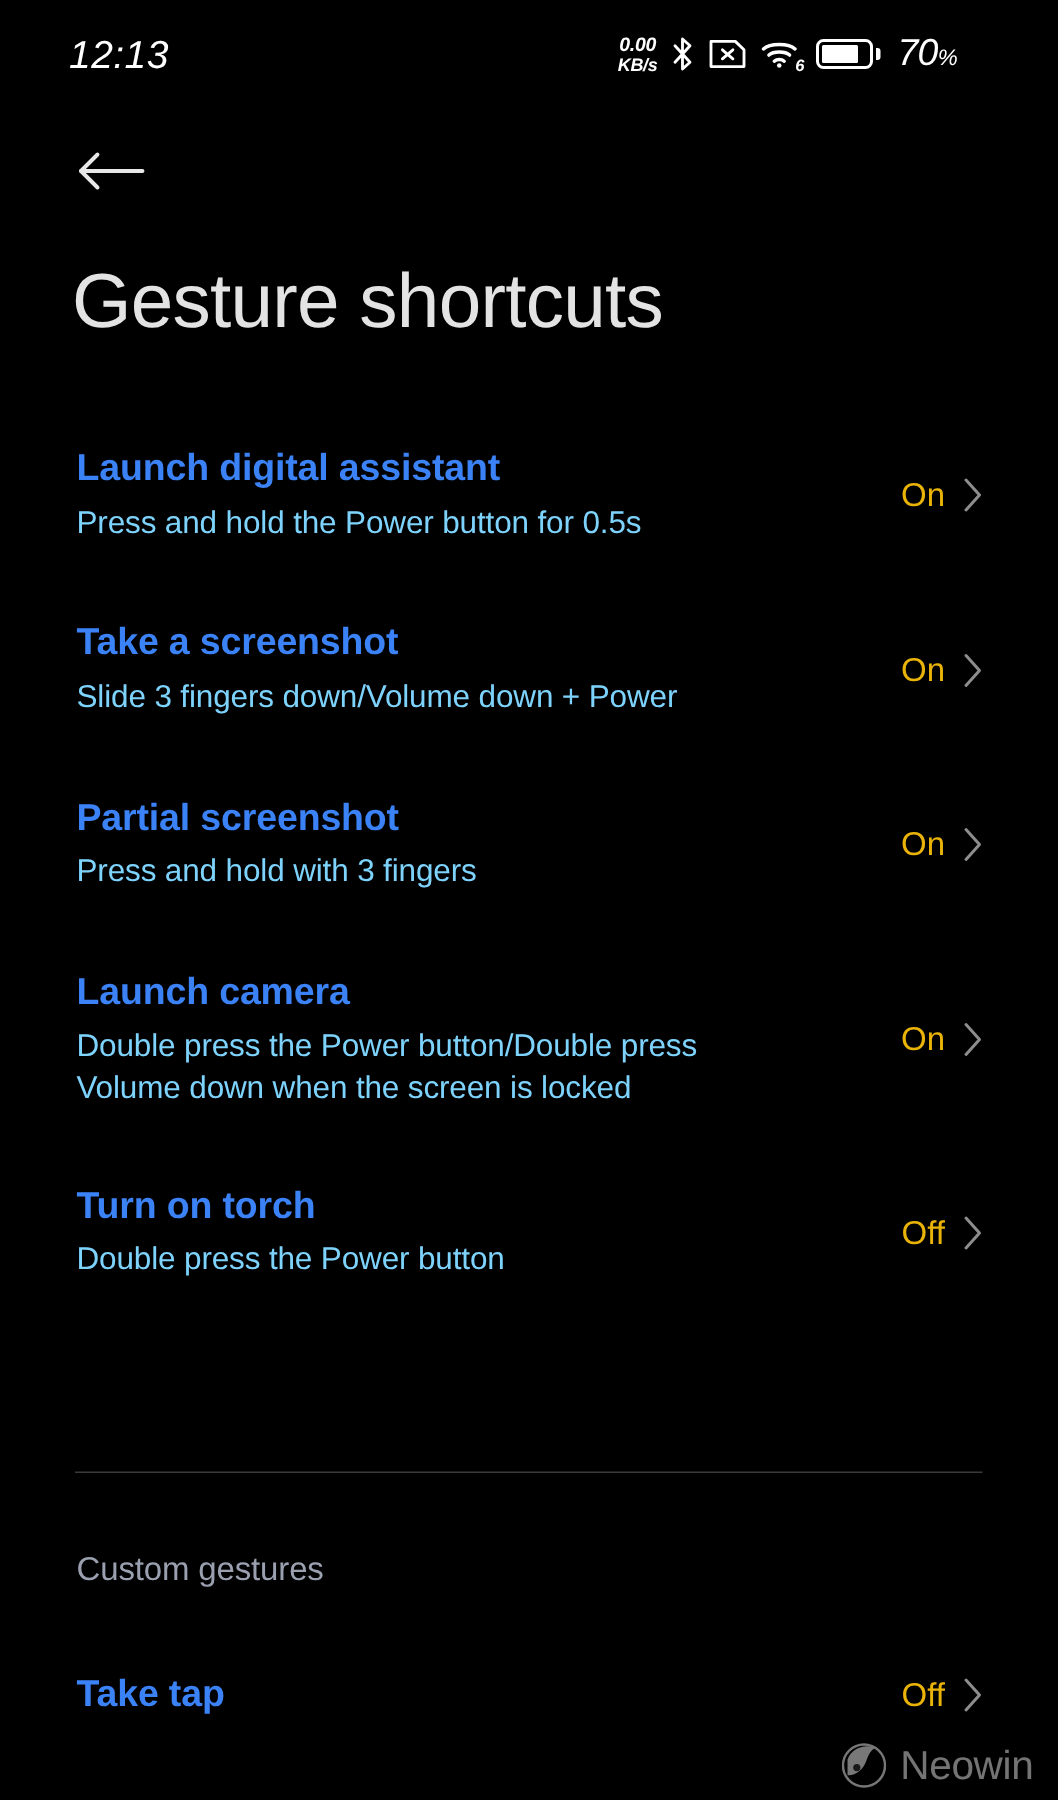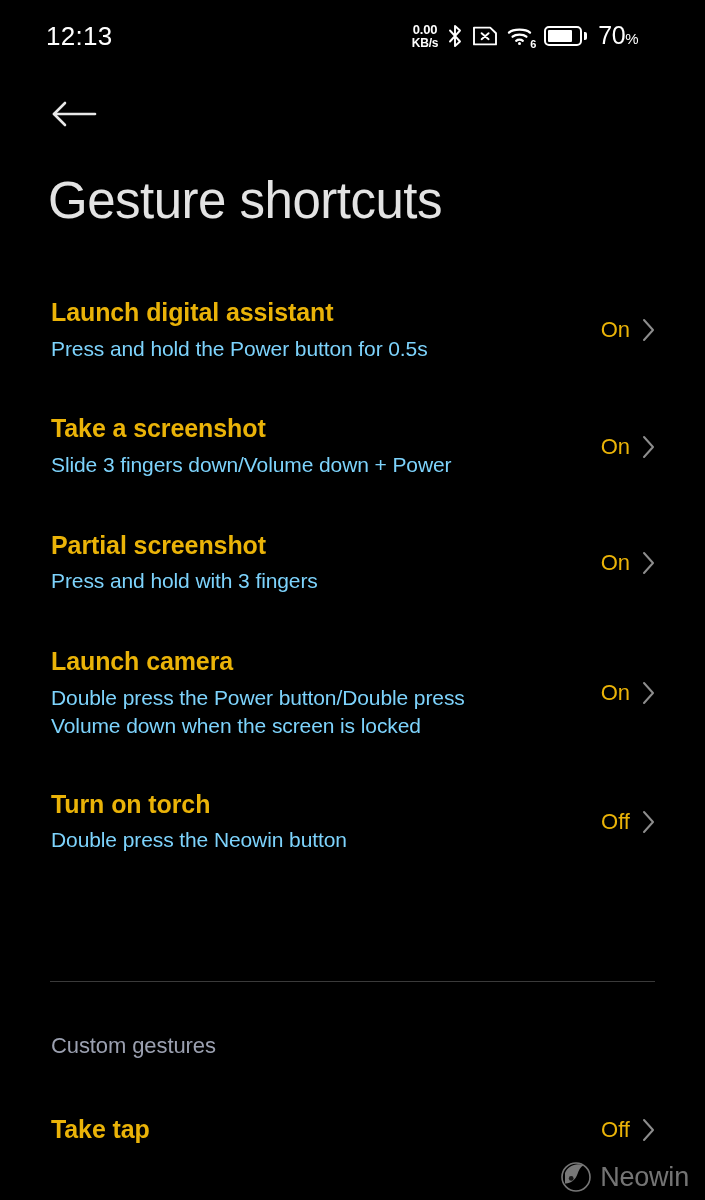--- a/index.html
+++ b/index.html
@@ -21,20 +21,21 @@
   .status-bar {
     position: absolute;
     top: 0; left: 0;
     width: 666px;
     height: 72px;
     display: flex;
     align-items: center;
     justify-content: space-between;
     padding: 0 28px 0 46px;
     box-sizing: border-box;
+    font-style: italic;
   }
   .status-clock {
     font-size: 26px;
     font-weight: 400;
     letter-spacing: 0.3px;
     color: #ffffff;
     line-height: 1;
   }
   .status-right {
     display: flex;
@@ -131,21 +132,21 @@
     align-items: center;
     justify-content: space-between;
     padding: 0 50px 0 51px;
     box-sizing: border-box;
     min-height: 54px;
   }
   .row-texts { max-width: 540px; }
   .row-title {
     font-size: 25px;
     font-weight: 700;
-    color: #eab308;
+    color: #3b82f6;
     line-height: 1.18;
     letter-spacing: -0.1px;
   }
   .row-sub {
     font-size: 21px;
     font-weight: 400;
     color: #7dd3fc;
     line-height: 1.33;
     margin-top: 7px;
     letter-spacing: -0.1px;
@@ -335,21 +336,21 @@
           </svg>
       </span>
     </div>
   </div>
 
   <div class="gap-2"></div>
 
   <div class="row">
     <div class="row-texts">
       <div class="row-title">Turn on torch</div>
-      <div class="row-sub">Double press the Neowin button</div>
+      <div class="row-sub">Double press the Power button</div>
     </div>
     <div class="row-right">
       <span class="row-value">Off</span>
       <span>
         <svg class="chevron" viewBox="0 0 13 24" fill="none" stroke="#8d8d8d" stroke-width="2" stroke-linecap="round" stroke-linejoin="round">
             <path d="M2 2 L11 12 L2 22"></path>
           </svg>
       </span>
     </div>
   </div>

